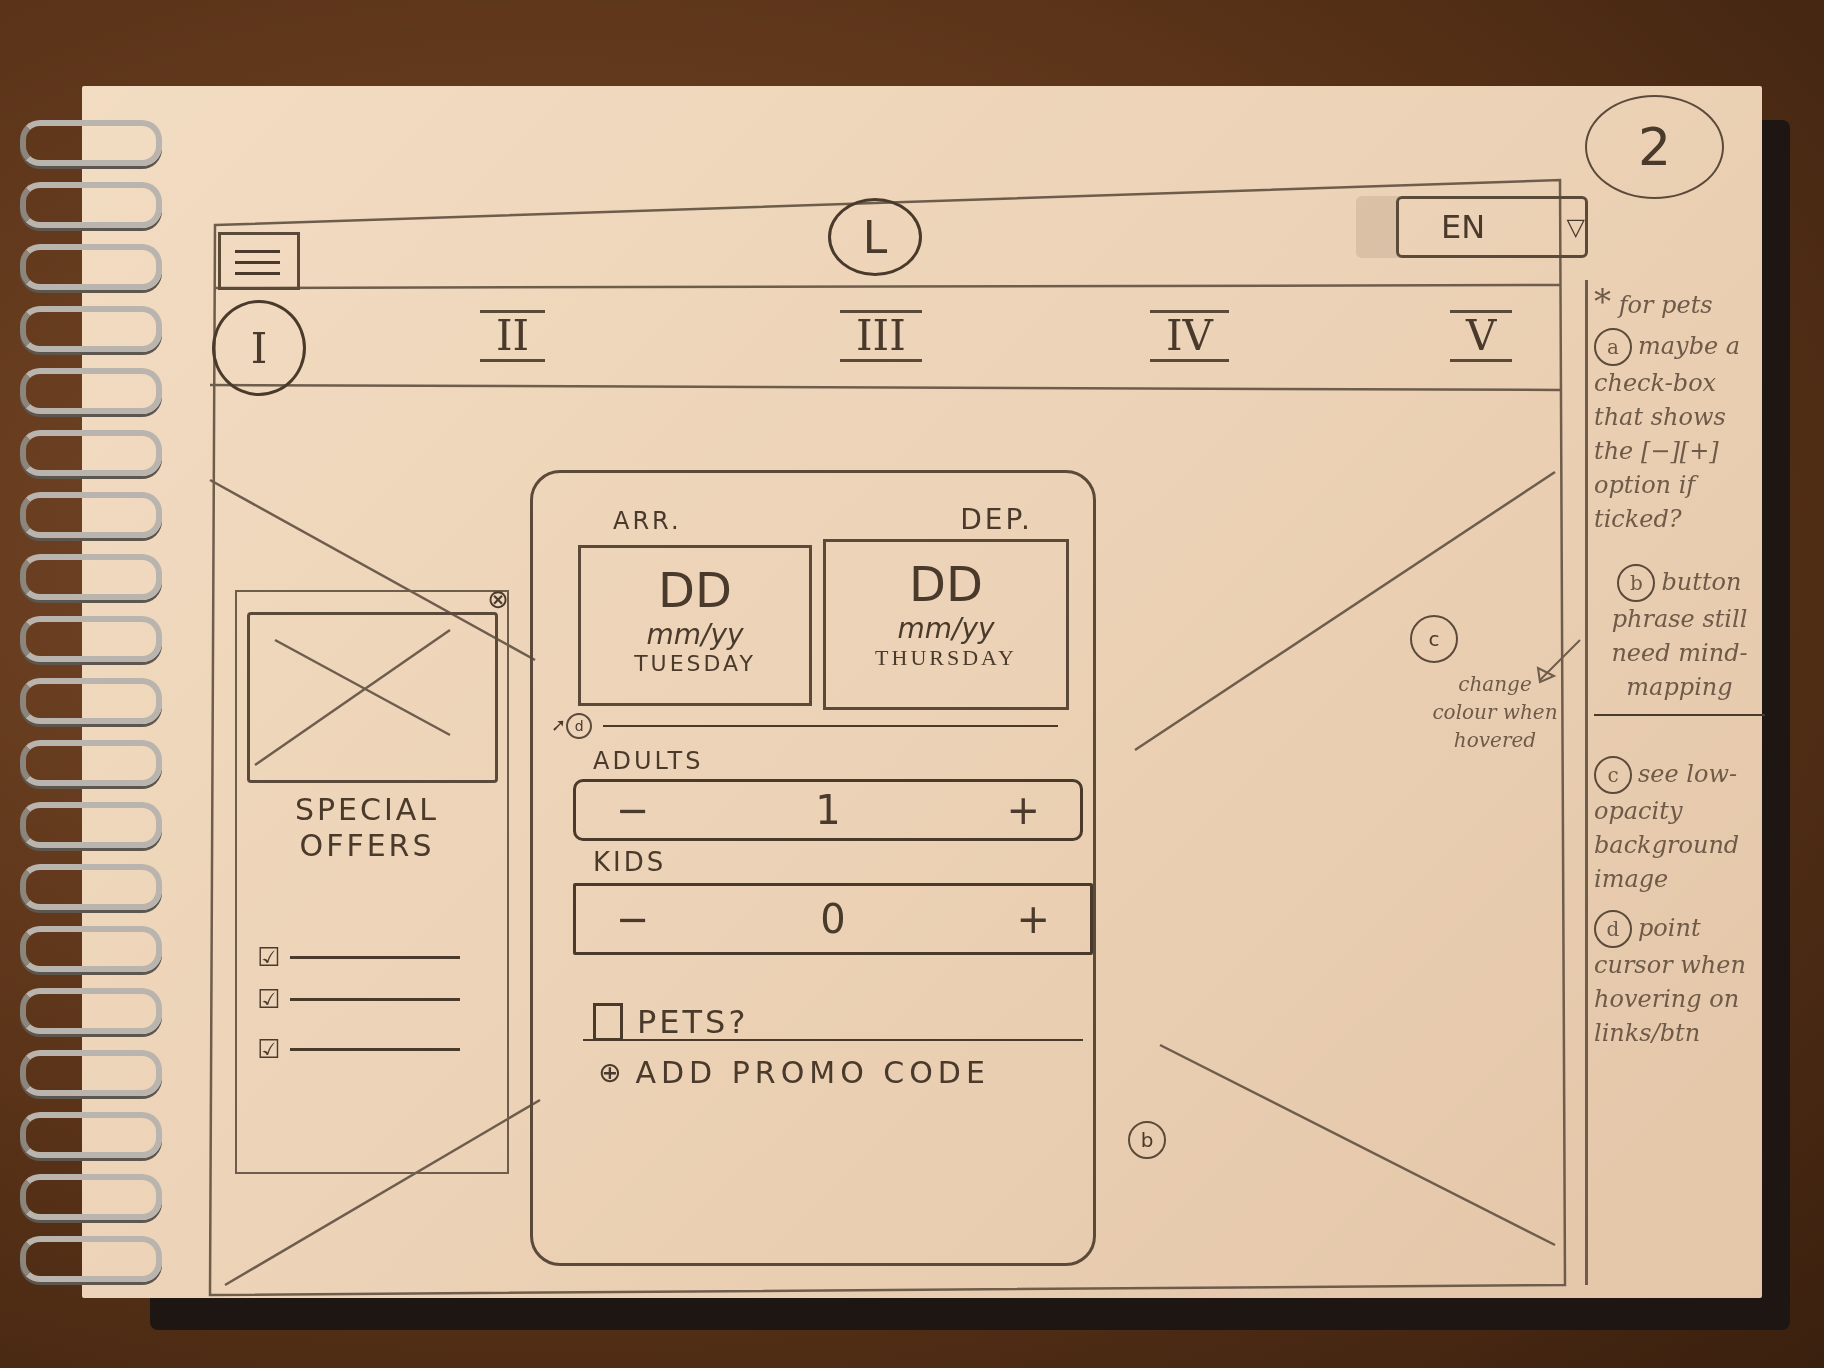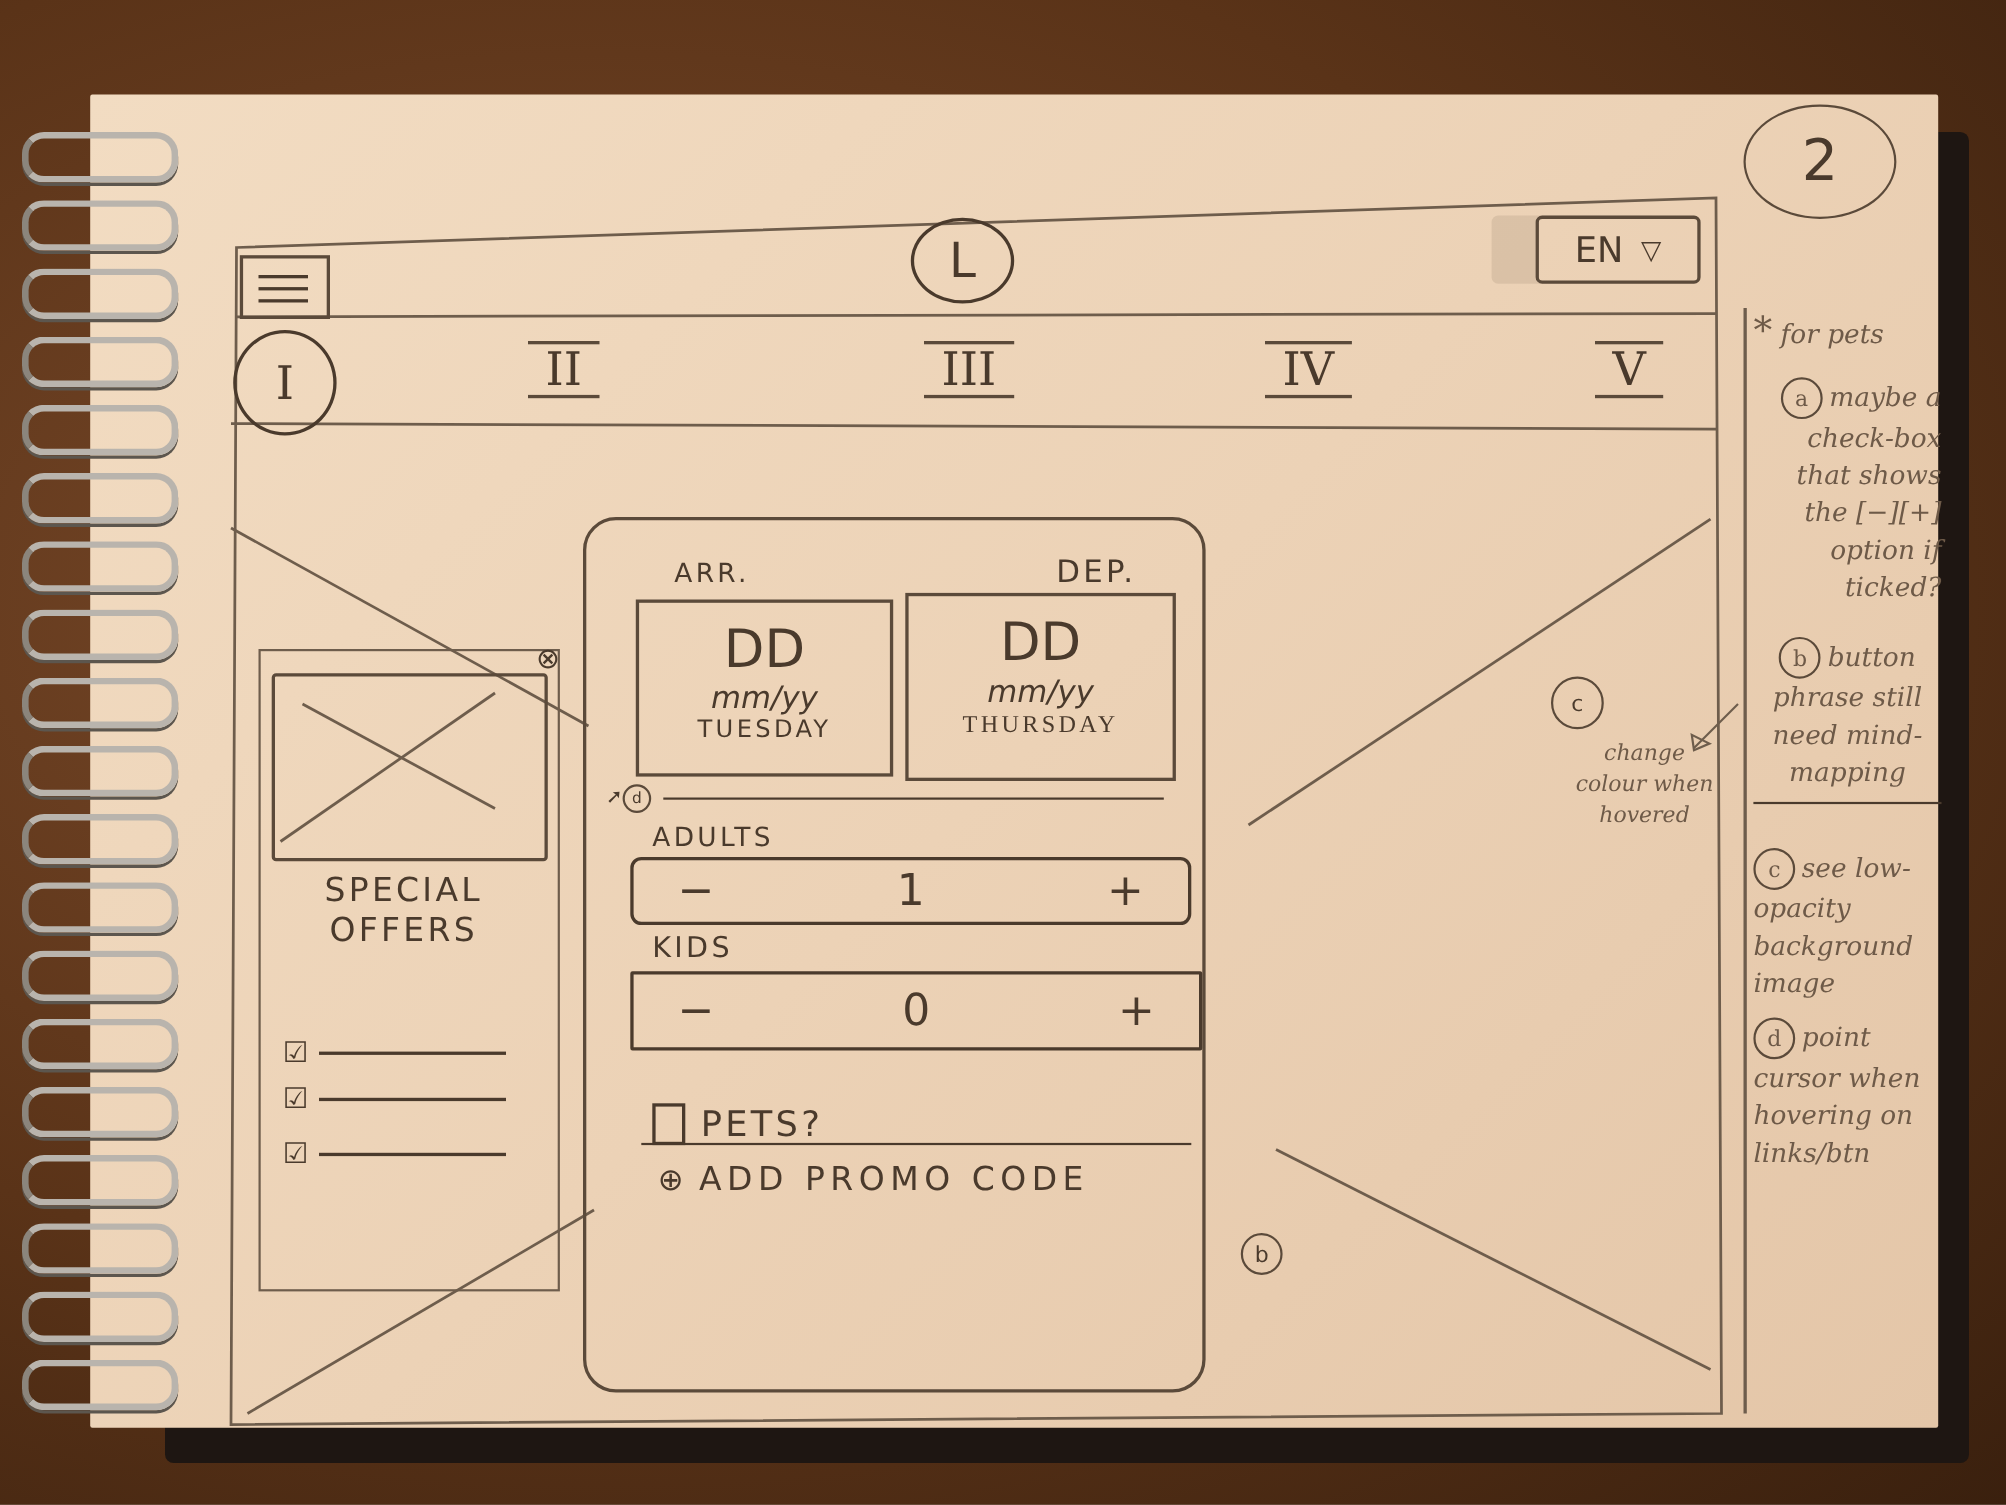--- a/index.html
+++ b/index.html
@@ -73,21 +73,21 @@
   <path d="M1580 640 L1540 680" stroke="#6e5d4c" stroke-width="2" fill="none"></path>
   <path d="M1538 668 L1540 682 L1554 676 Z" stroke="#6e5d4c" stroke-width="2" fill="none"></path>
 </svg>
 
 <div class="box" style="left:218px;top:232px;width:82px;height:58px;display:flex;flex-direction:column;justify-content:center;gap:8px;padding-left:14px;box-sizing:border-box;">
   <div style="width:45px;height:3px;background:#4a3a2c;box-shadow:0 11px 0 #4a3a2c,0 22px 0 #4a3a2c;margin-top:-20px"></div>
 </div>
 <div class="abs" style="left:828px;top:198px;width:88px;height:72px;border:3px solid #4a3a2c;border-radius:50%;display:flex;align-items:center;justify-content:center;font-size:44px;">
   <span>L</span>
 </div>
-<div class="box" style="left:1396px;top:196px;width:144px;height:56px;border-radius:6px;display:flex;align-items:center;justify-content:center;gap:16px;font-size:32px;box-shadow:-40px 0 0 rgba(120,100,80,0.15);">
+<div class="box" style="left:1396px;top:196px;width:144px;height:56px;border-radius:6px;display:flex;align-items:center;justify-content:space-between;gap:16px;font-size:32px;box-shadow:-40px 0 0 rgba(120,100,80,0.15);padding-left:42px;">
   <span>EN</span>
   <span style="font-size:24px">▽</span>
 </div>
 
 <div class="abs" style="left:212px;top:300px;width:88px;height:90px;border:3px solid #4a3a2c;border-radius:50%;display:flex;align-items:center;justify-content:center;font-size:42px;font-family:'DejaVu Serif',serif;">
   <span>I</span>
 </div>
 <div class="navitem" style="left:480px;">II</div>
 <div class="navitem" style="left:840px;">III</div>
 <div class="navitem" style="left:1150px;">IV</div>
@@ -159,21 +159,21 @@
   <span class="abs circle-tag" style="left:595px;top:648px;">b</span>
 </div>
 
 <span class="abs circle-tag" style="left:1410px;top:615px;width:44px;height:44px;">c</span>
 <div class="abs note" style="left:1430px;top:670px;width:130px;font-size:20px;line-height:28px;text-align:center;">change colour when hovered</div>
 
 <div class="abs" style="left:1585px;top:280px;width:180px;border-left:3px solid #6e5d4c;height:1005px;padding-left:6px;box-sizing:border-box;">
   <div class="note" style="margin-top:4px;">
     <span style="font-style:normal;font-size:34px;">*</span> <span>for pets</span>
   </div>
-  <div class="note" style="margin-top:22px;text-align:right;">
+  <div class="note" style="margin-top:6px;">
     <span class="circle-tag">a</span><span>maybe a check-box that shows the [−][+] option if ticked?</span>
   </div>
   <div class="note" style="margin-top:28px;border-bottom:2px solid #4a3a2c;padding-bottom:10px;text-align:center;">
     <span class="circle-tag">b</span><span>button phrase still need mind-mapping</span>
   </div>
   <div class="note" style="margin-top:40px;">
     <span class="circle-tag">c</span><span>see low-opacity background image</span>
   </div>
   <div class="note" style="margin-top:14px;">
     <span class="circle-tag">d</span><span>point cursor when hovering on links/btn</span>

